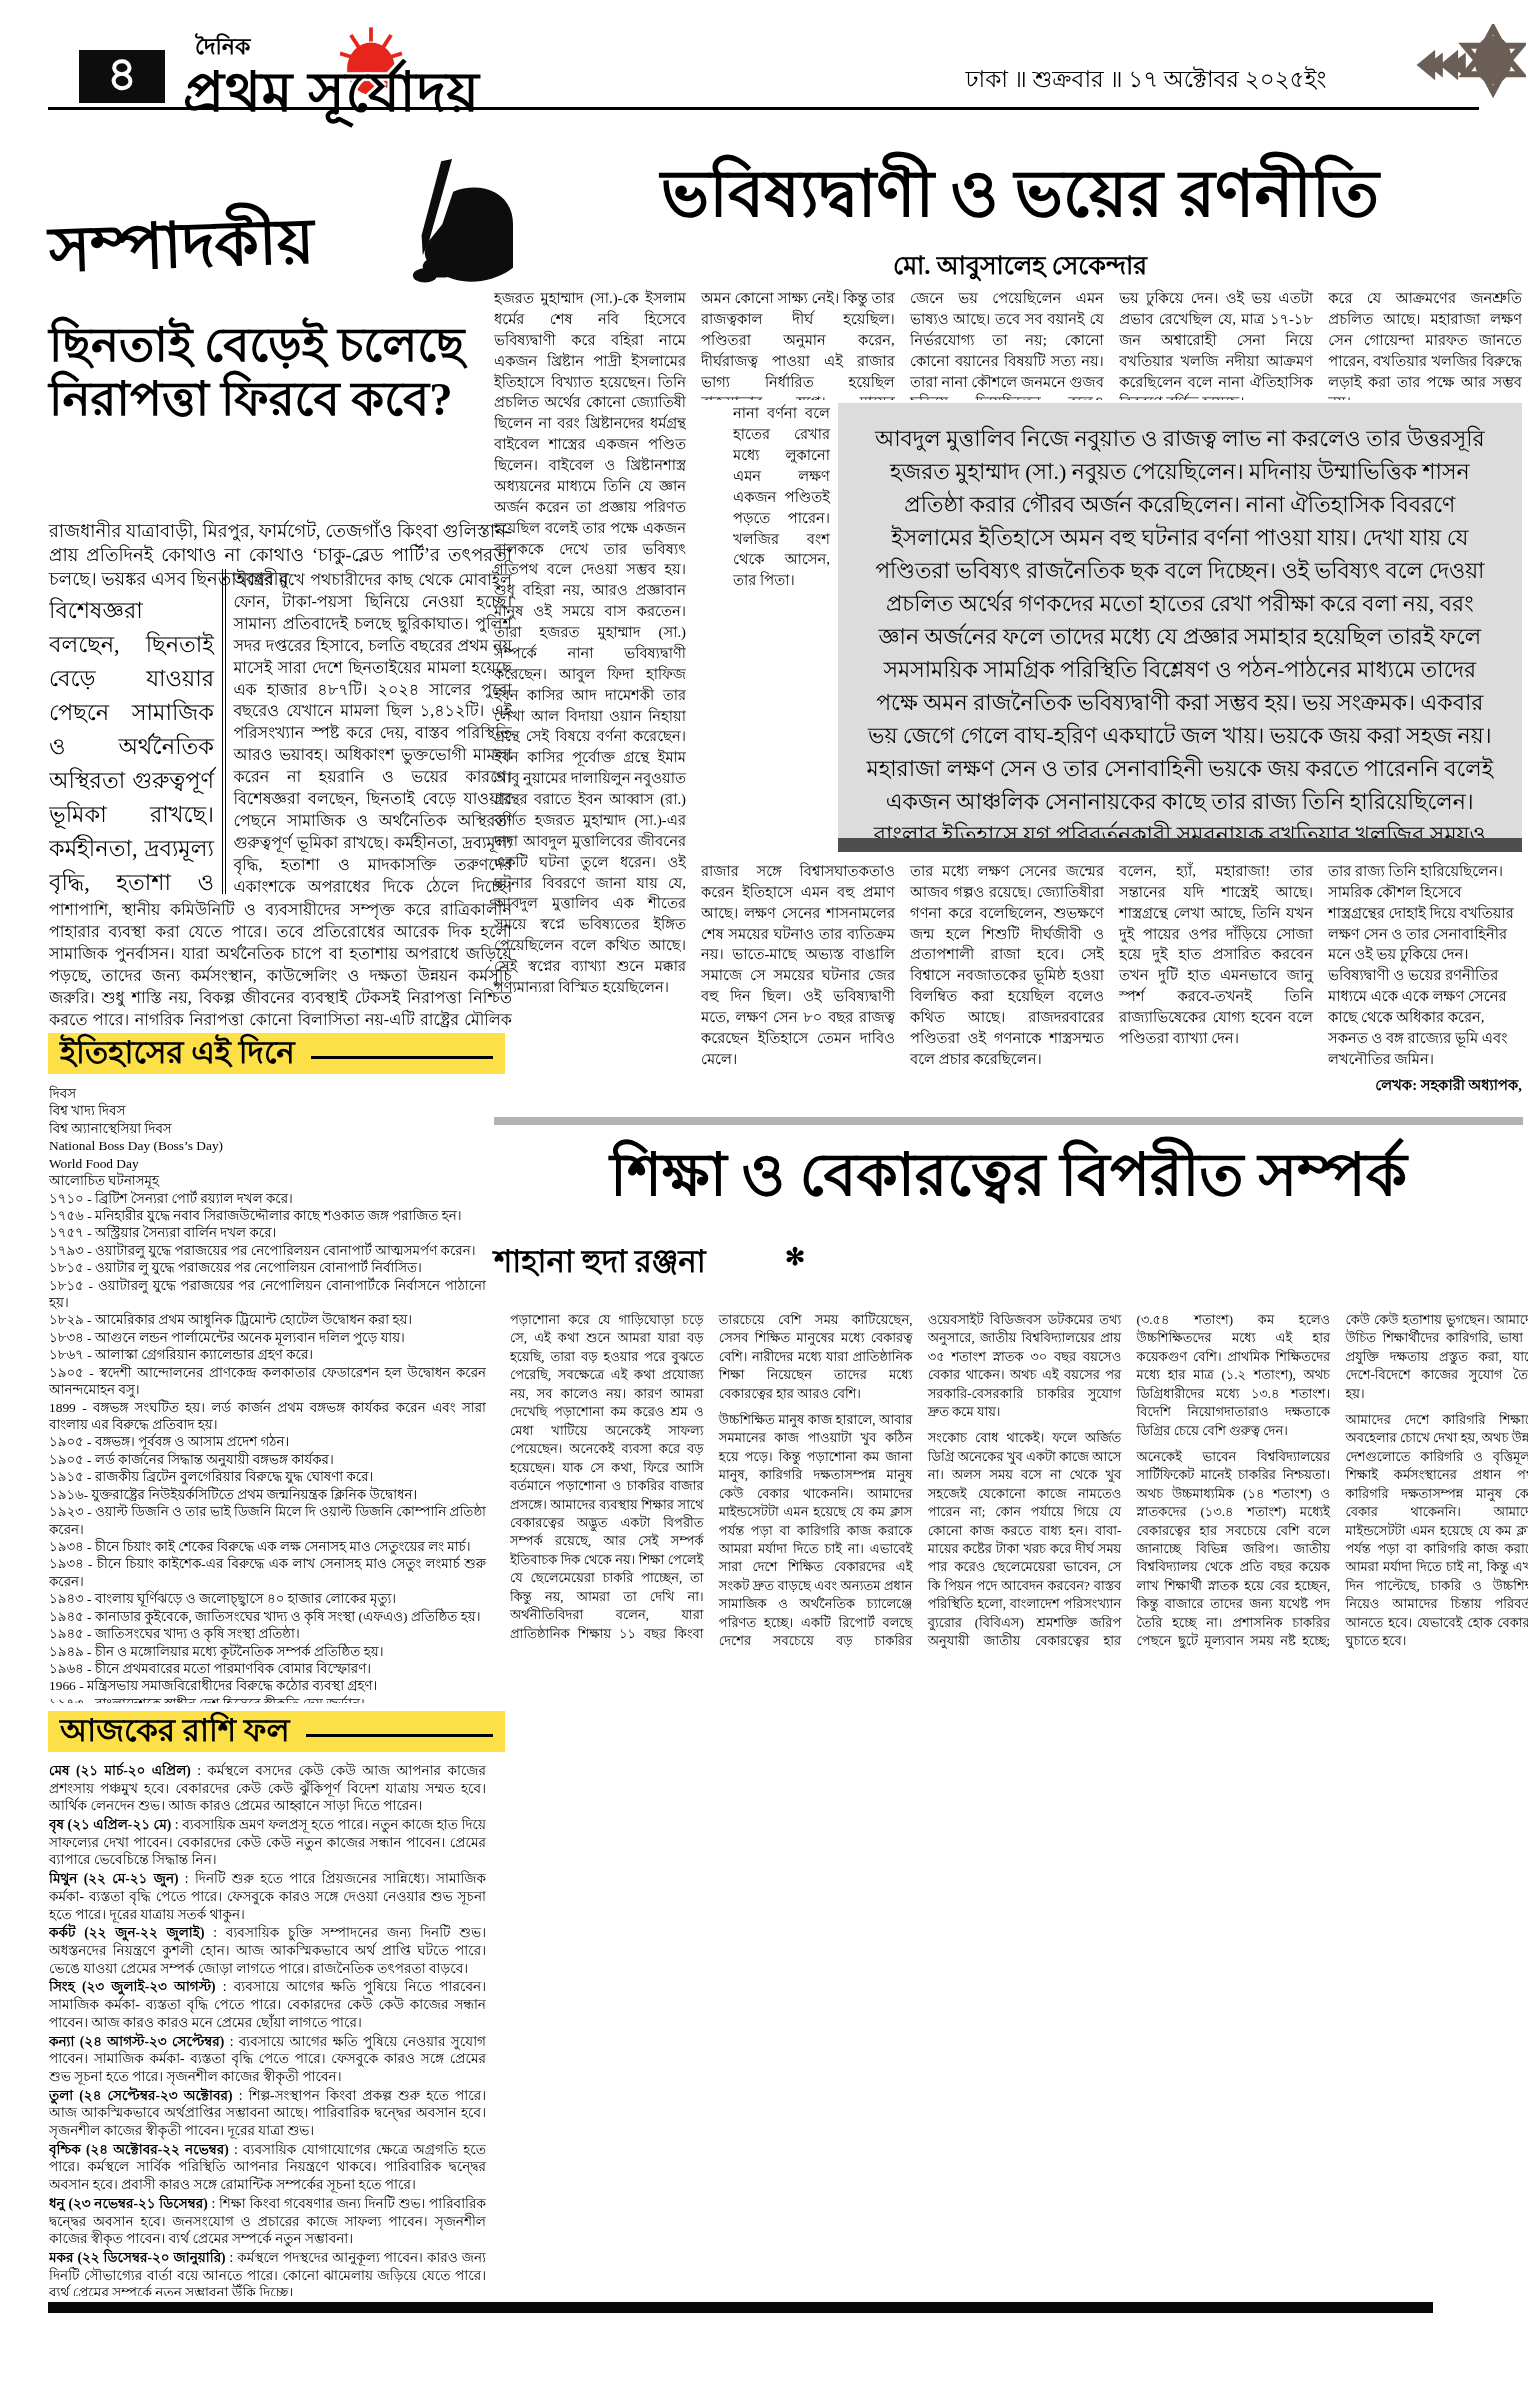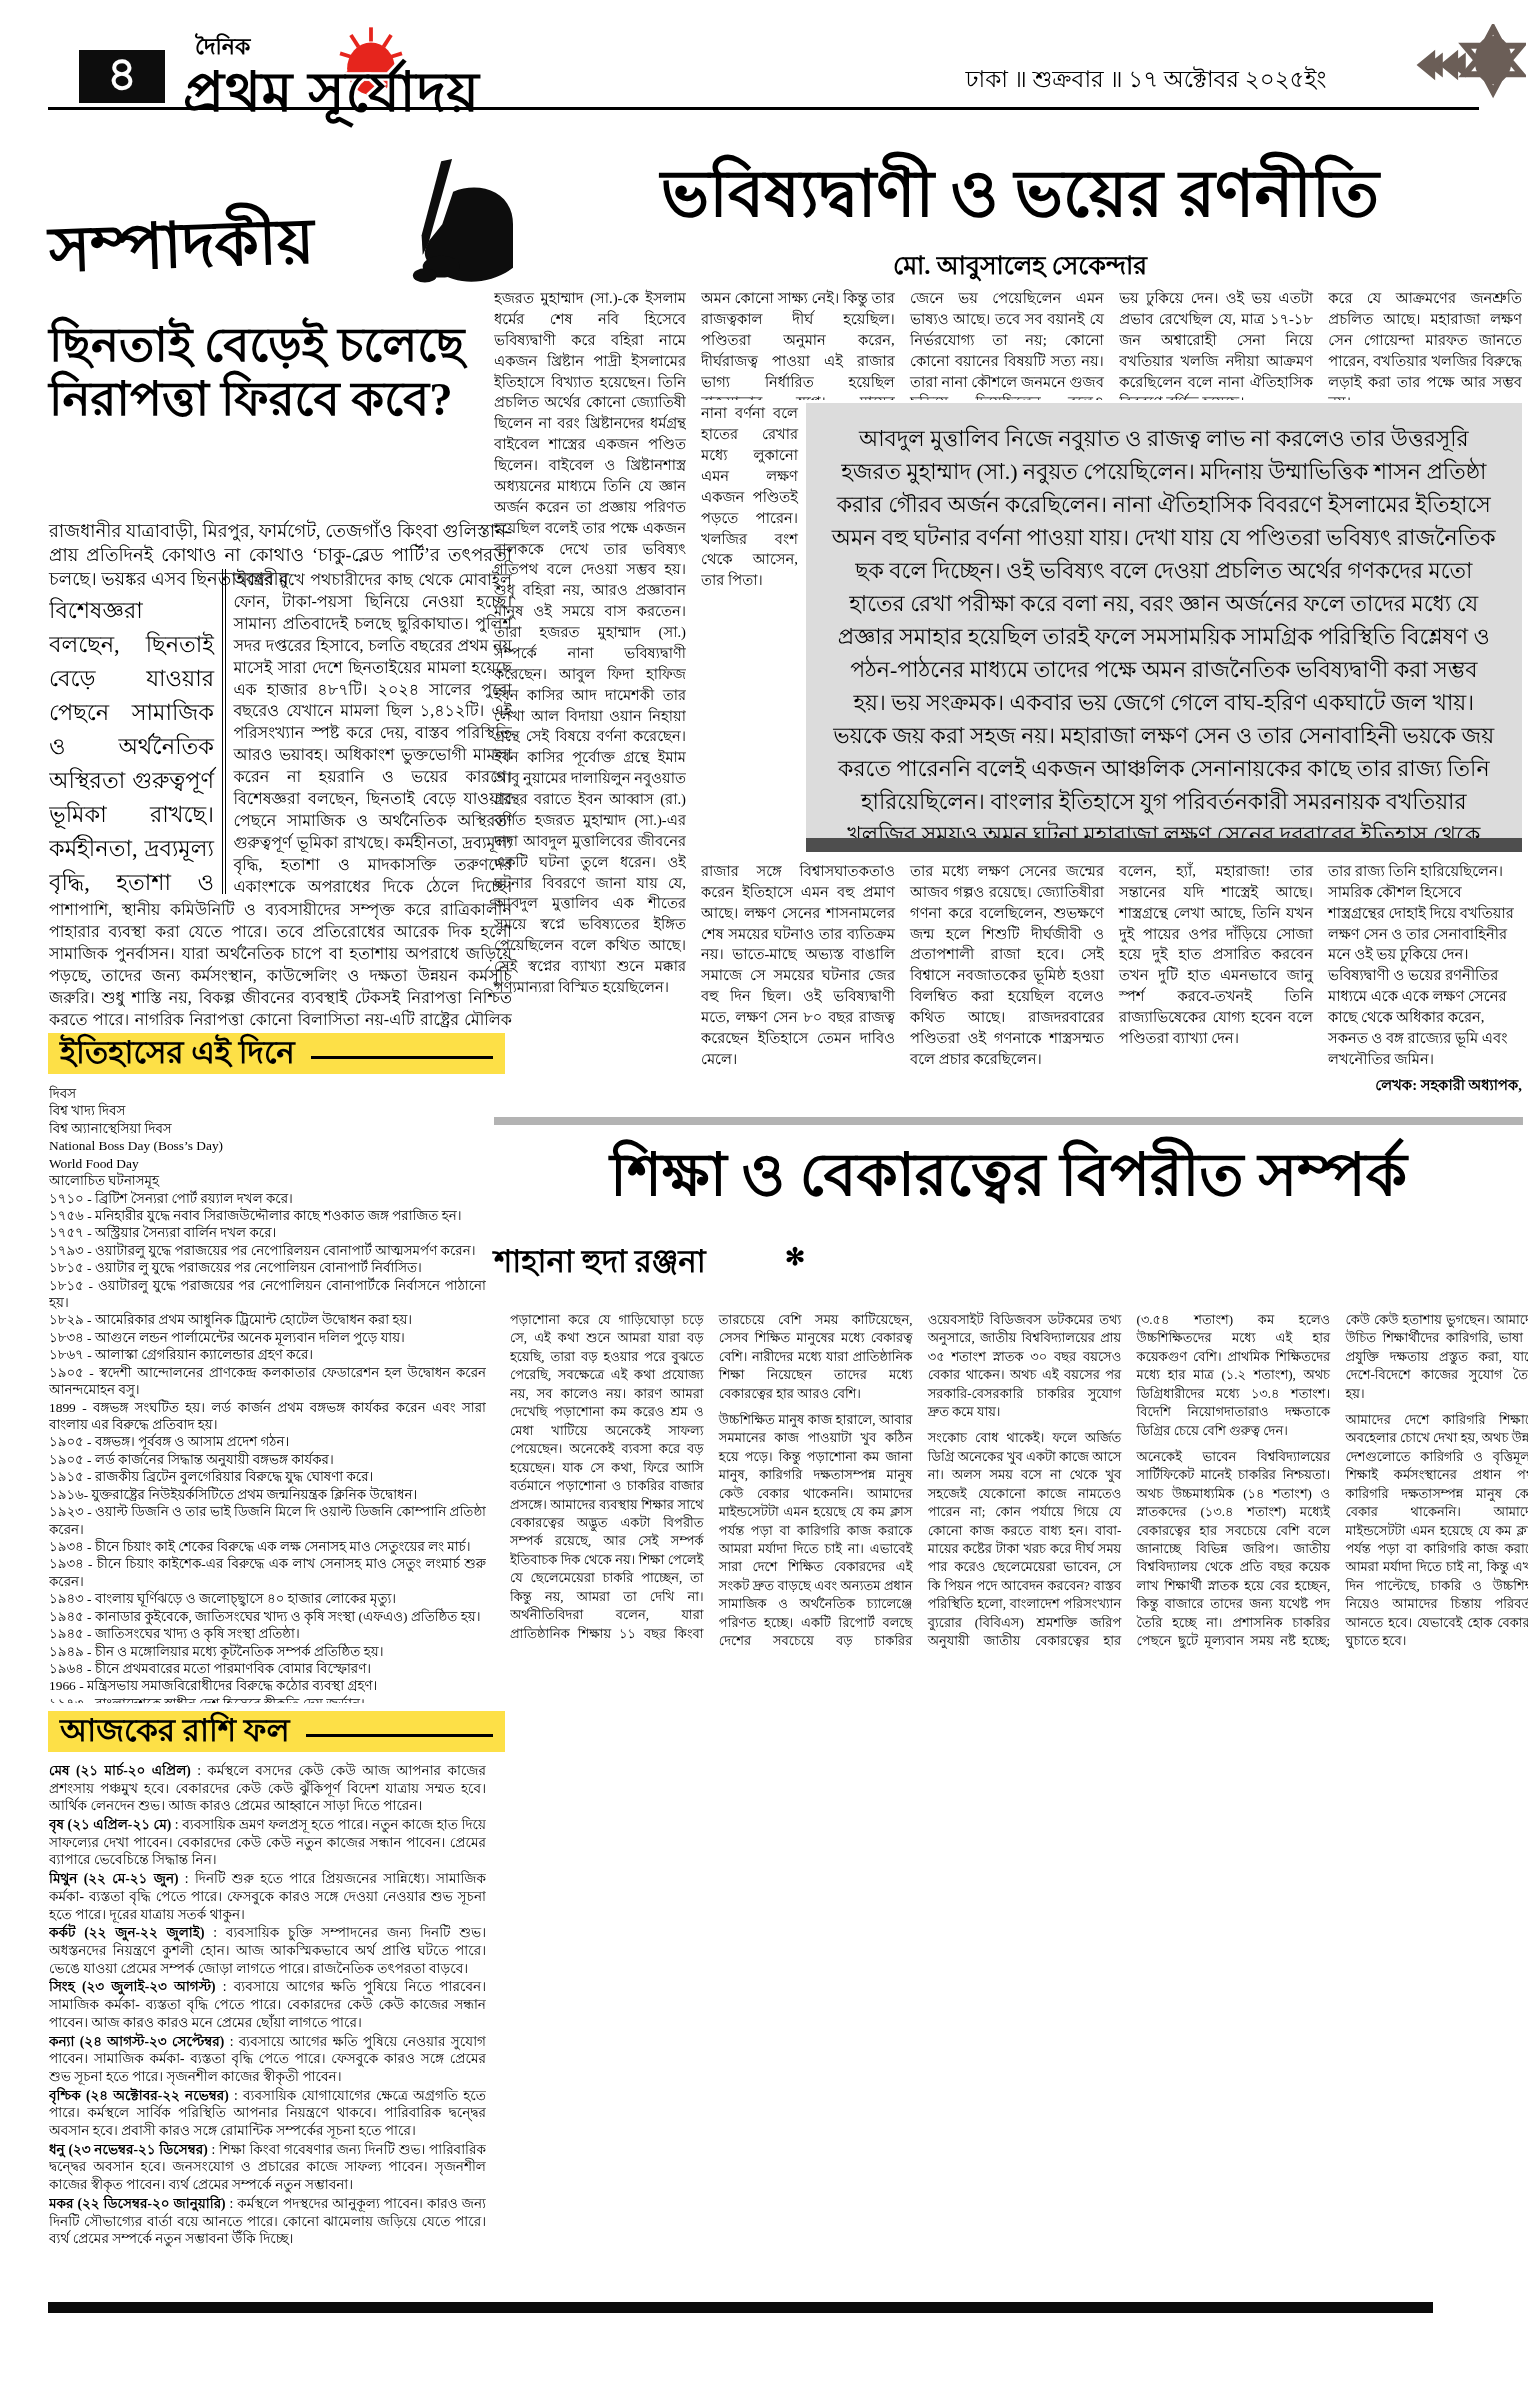--- a/index.html
+++ b/index.html
@@ -42,21 +42,21 @@
   .horo-entry{margin-bottom:1.1px;}
   .sign{font-weight:bold;}
   
   .a1-headline{left:518px;top:144px;width:1004px;text-align:center;font-size:65px;font-weight:bold;}
   .a1-byline{left:518px;top:246px;width:1004px;text-align:center;font-size:25px;font-weight:bold;}
   .a1-body{left:494px;top:288px;width:1029px;height:823px;}
   .a1-col1{position:absolute;left:0;top:0;width:192px;height:819px;font-size:14.7px;line-height:1.42;overflow:hidden;}
   .a1-right{position:absolute;left:207px;top:0;width:821px;height:819px;}
   .a1-topband{display:flex;gap:15.3px;height:112px;overflow:hidden;}
   .a1-tc{flex:1;font-size:14.7px;line-height:1.42;}
-  .a1-mid{display:flex;height:449px;margin-top:3.3px;}
+  .a1-mid{display:flex;height:449px;margin-top:3.3px;margin-left:32px;}
   .a1-strip{width:97px;font-size:14.7px;line-height:1.42;overflow:hidden;padding-right:7.6px;}
   .quote-box{flex:1;background:#dcdcdc;border-bottom:14px solid #4e4e4e;padding:18.6px 26px;
              font-size:22px;line-height:1.5;text-align:center;overflow:hidden;}
   .a1-bottomband{display:flex;gap:15px;height:235px;margin-top:8.7px;overflow:hidden;}
   .a1-bc{flex:1;font-size:14.7px;line-height:1.42;}
   .credit{font-weight:bold;text-align:right;margin-top:5.5px;}
   
   .a2-divider{left:494px;top:1117px;width:1029px;height:7.6px;background:#b3b3b3;}
   .a2-headline{left:494px;top:1130px;width:1029px;text-align:center;font-size:59px;font-weight:bold;}
   .a2-byline{left:494px;top:1237px;width:1029px;text-align:left;font-size:31px;font-weight:bold;}
@@ -187,20 +187,21 @@
       <div class="horo-entry"><span class="sign">বৃষ (২১ এপ্রিল-২১ মে)</span><span> : </span><span>ব্যবসায়িক ভ্রমণ ফলপ্রসূ হতে পারে। নতুন কাজে হাত দিয়ে সাফল্যের দেখা পাবেন। বেকারদের কেউ কেউ নতুন কাজের সন্ধান পাবেন। প্রেমের ব্যাপারে ভেবেচিন্তে সিদ্ধান্ত নিন।</span></div>
 
       <div class="horo-entry"><span class="sign">মিথুন (২২ মে-২১ জুন)</span><span> : </span><span>দিনটি শুরু হতে পারে প্রিয়জনের সান্নিধ্যে। সামাজিক কর্মকা- ব্যস্ততা বৃদ্ধি পেতে পারে। ফেসবুকে কারও সঙ্গে দেওয়া নেওয়ার শুভ সূচনা হতে পারে। দূরের যাত্রায় সতর্ক থাকুন।</span></div>
 
       <div class="horo-entry"><span class="sign">কর্কট (২২ জুন-২২ জুলাই)</span><span> : </span><span>ব্যবসায়িক চুক্তি সম্পাদনের জন্য দিনটি শুভ। অধস্তনদের নিয়ন্ত্রণে কুশলী হোন। আজ আকস্মিকভাবে অর্থ প্রাপ্তি ঘটতে পারে। ভেঙে যাওয়া প্রেমের সম্পর্ক জোড়া লাগতে পারে। রাজনৈতিক তৎপরতা বাড়বে।</span></div>
 
       <div class="horo-entry"><span class="sign">সিংহ (২৩ জুলাই-২৩ আগস্ট)</span><span> : </span><span>ব্যবসায়ে আগের ক্ষতি পুষিয়ে নিতে পারবেন। সামাজিক কর্মকা- ব্যস্ততা বৃদ্ধি পেতে পারে। বেকারদের কেউ কেউ কাজের সন্ধান পাবেন। আজ কারও কারও মনে প্রেমের ছোঁয়া লাগতে পারে।</span></div>
 
       <div class="horo-entry"><span class="sign">কন্যা (২৪ আগস্ট-২৩ সেপ্টেম্বর)</span><span> : </span><span>ব্যবসায়ে আগের ক্ষতি পুষিয়ে নেওয়ার সুযোগ পাবেন। সামাজিক কর্মকা- ব্যস্ততা বৃদ্ধি পেতে পারে। ফেসবুকে কারও সঙ্গে প্রেমের শুভ সূচনা হতে পারে। সৃজনশীল কাজের স্বীকৃতী পাবেন।</span></div>
 
+      <div class="horo-entry"><span class="sign">তুলা (২৪ সেপ্টেম্বর-২৩ অক্টোবর)</span><span> : </span><span>শিল্প-সংস্থাপন কিংবা প্রকল্প শুরু হতে পারে। আজ আকস্মিকভাবে অর্থপ্রাপ্তির সম্ভাবনা আছে। পারিবারিক দ্বন্দ্বের অবসান হবে। সৃজনশীল কাজের স্বীকৃতী পাবেন। দূরের যাত্রা শুভ।</span></div>
 
       <div class="horo-entry"><span class="sign">বৃশ্চিক (২৪ অক্টোবর-২২ নভেম্বর)</span><span> : </span><span>ব্যবসায়িক যোগাযোগের ক্ষেত্রে অগ্রগতি হতে পারে। কর্মস্থলে সার্বিক পরিস্থিতি আপনার নিয়ন্ত্রণে থাকবে। পারিবারিক দ্বন্দ্বের অবসান হবে। প্রবাসী কারও সঙ্গে রোমান্টিক সম্পর্কের সূচনা হতে পারে।</span></div>
 
       <div class="horo-entry"><span class="sign">ধনু (২৩ নভেম্বর-২১ ডিসেম্বর)</span><span> : </span><span>শিক্ষা কিংবা গবেষণার জন্য দিনটি শুভ। পারিবারিক দ্বন্দ্বের অবসান হবে। জনসংযোগ ও প্রচারের কাজে সাফল্য পাবেন। সৃজনশীল কাজের স্বীকৃত পাবেন। ব্যর্থ প্রেমের সম্পর্কে নতুন সম্ভাবনা।</span></div>
 
       <div class="horo-entry"><span class="sign">মকর (২২ ডিসেম্বর-২০ জানুয়ারি)</span><span> : </span><span>কর্মস্থলে পদস্থদের আনুকূল্য পাবেন। কারও জন্য দিনটি সৌভাগ্যের বার্তা বয়ে আনতে পারে। কোনো ঝামেলায় জড়িয়ে যেতে পারে। ব্যর্থ প্রেমের সম্পর্কে নতুন সম্ভাবনা উঁকি দিচ্ছে।</span></div>
 
     </div>
 
   <div class="abs a1-headline">ভবিষ্যদ্বাণী ও ভয়ের রণনীতি</div>

